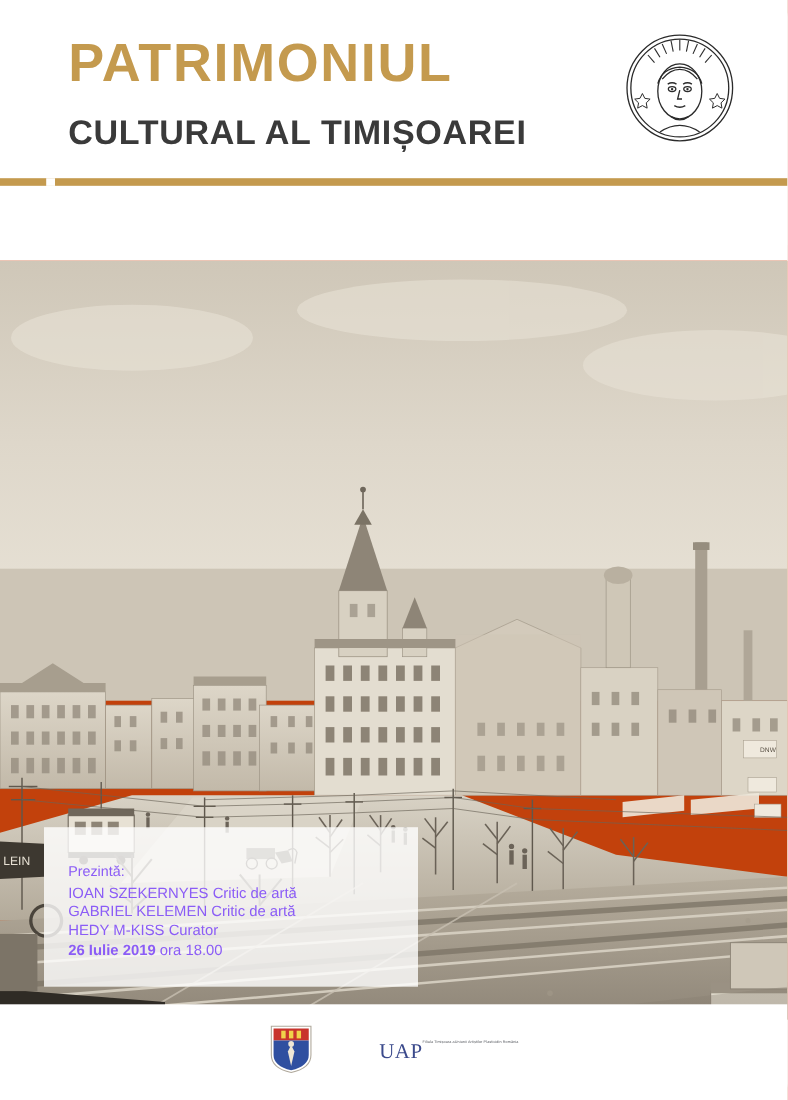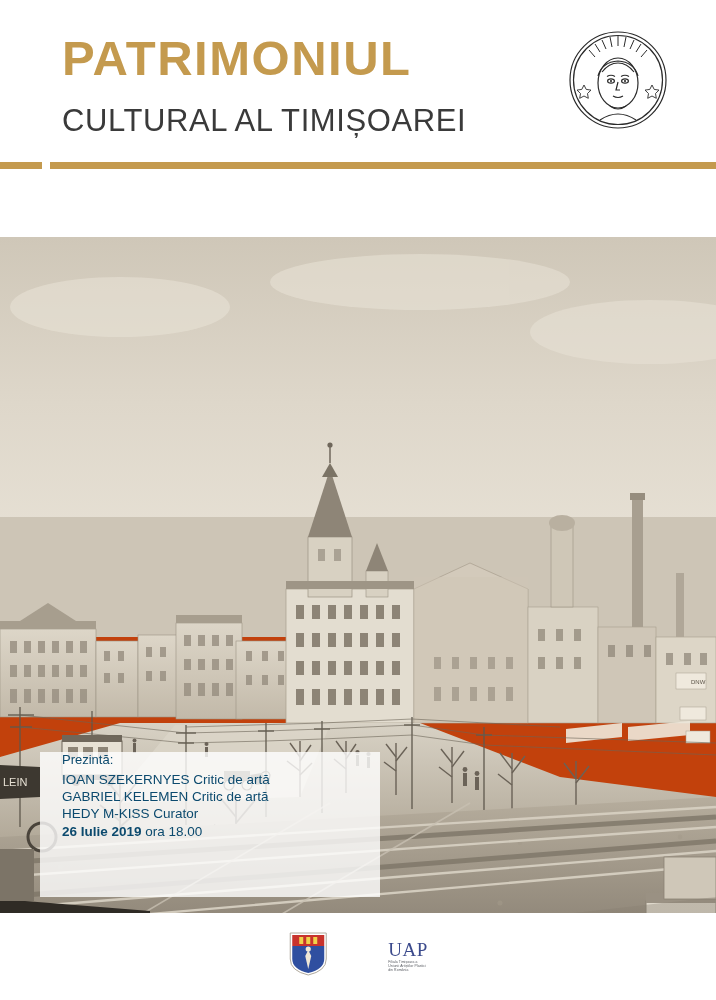--- a/index.html
+++ b/index.html
@@ -38,21 +38,21 @@
     font-weight: bold;
     letter-spacing: 1.5px;
     color: #c49a4e;
     white-space: nowrap;
   }
   .title-sub {
     position: absolute;
     left: 62px;
     top: 103px;
     font-size: 31px;
-    font-weight: normal;
+    font-weight: bold;
     letter-spacing: 0.6px;
     color: #3a3a3a;
     white-space: nowrap;
   }
 
   
   .logo-seal {
     position: absolute;
     right: 46px;
     top: 28px;
@@ -114,22 +114,22 @@
     position: absolute;
     left: 40px;
     top: 752px;
     width: 340px;
     height: 145px;
     background: rgba(255,255,255,0.80);
   }
   .info-inner {
     position: absolute;
     left: 22px;
-    top: 0;
-    color: #0c4a6e;
+    top: 32px;
+    color: #8b5cf6;
   }
   .info-label {
     font-size: 13px;
     margin-bottom: 5px;
   }
   .person {
     font-size: 13.5px;
     margin-bottom: 2px;
     white-space: nowrap;
   }
@@ -160,21 +160,21 @@
     position: absolute;
     left: 50%;
     top: 18px;
     transform: translateX(-50%);
     display: flex;
     align-items: center;
     gap: 16px;
   }
   .uap-block {
     display: flex;
-    flex-direction: column;
+    flex-direction: row;
     justify-content: center;
     line-height: 1.15;
     margin-left: 44px;
   }
   .uap-mark {
     font-size: 19px;
     letter-spacing: 0.5px;
     color: #3b4a8c;
     font-family: "Liberation Serif", serif;
   }

